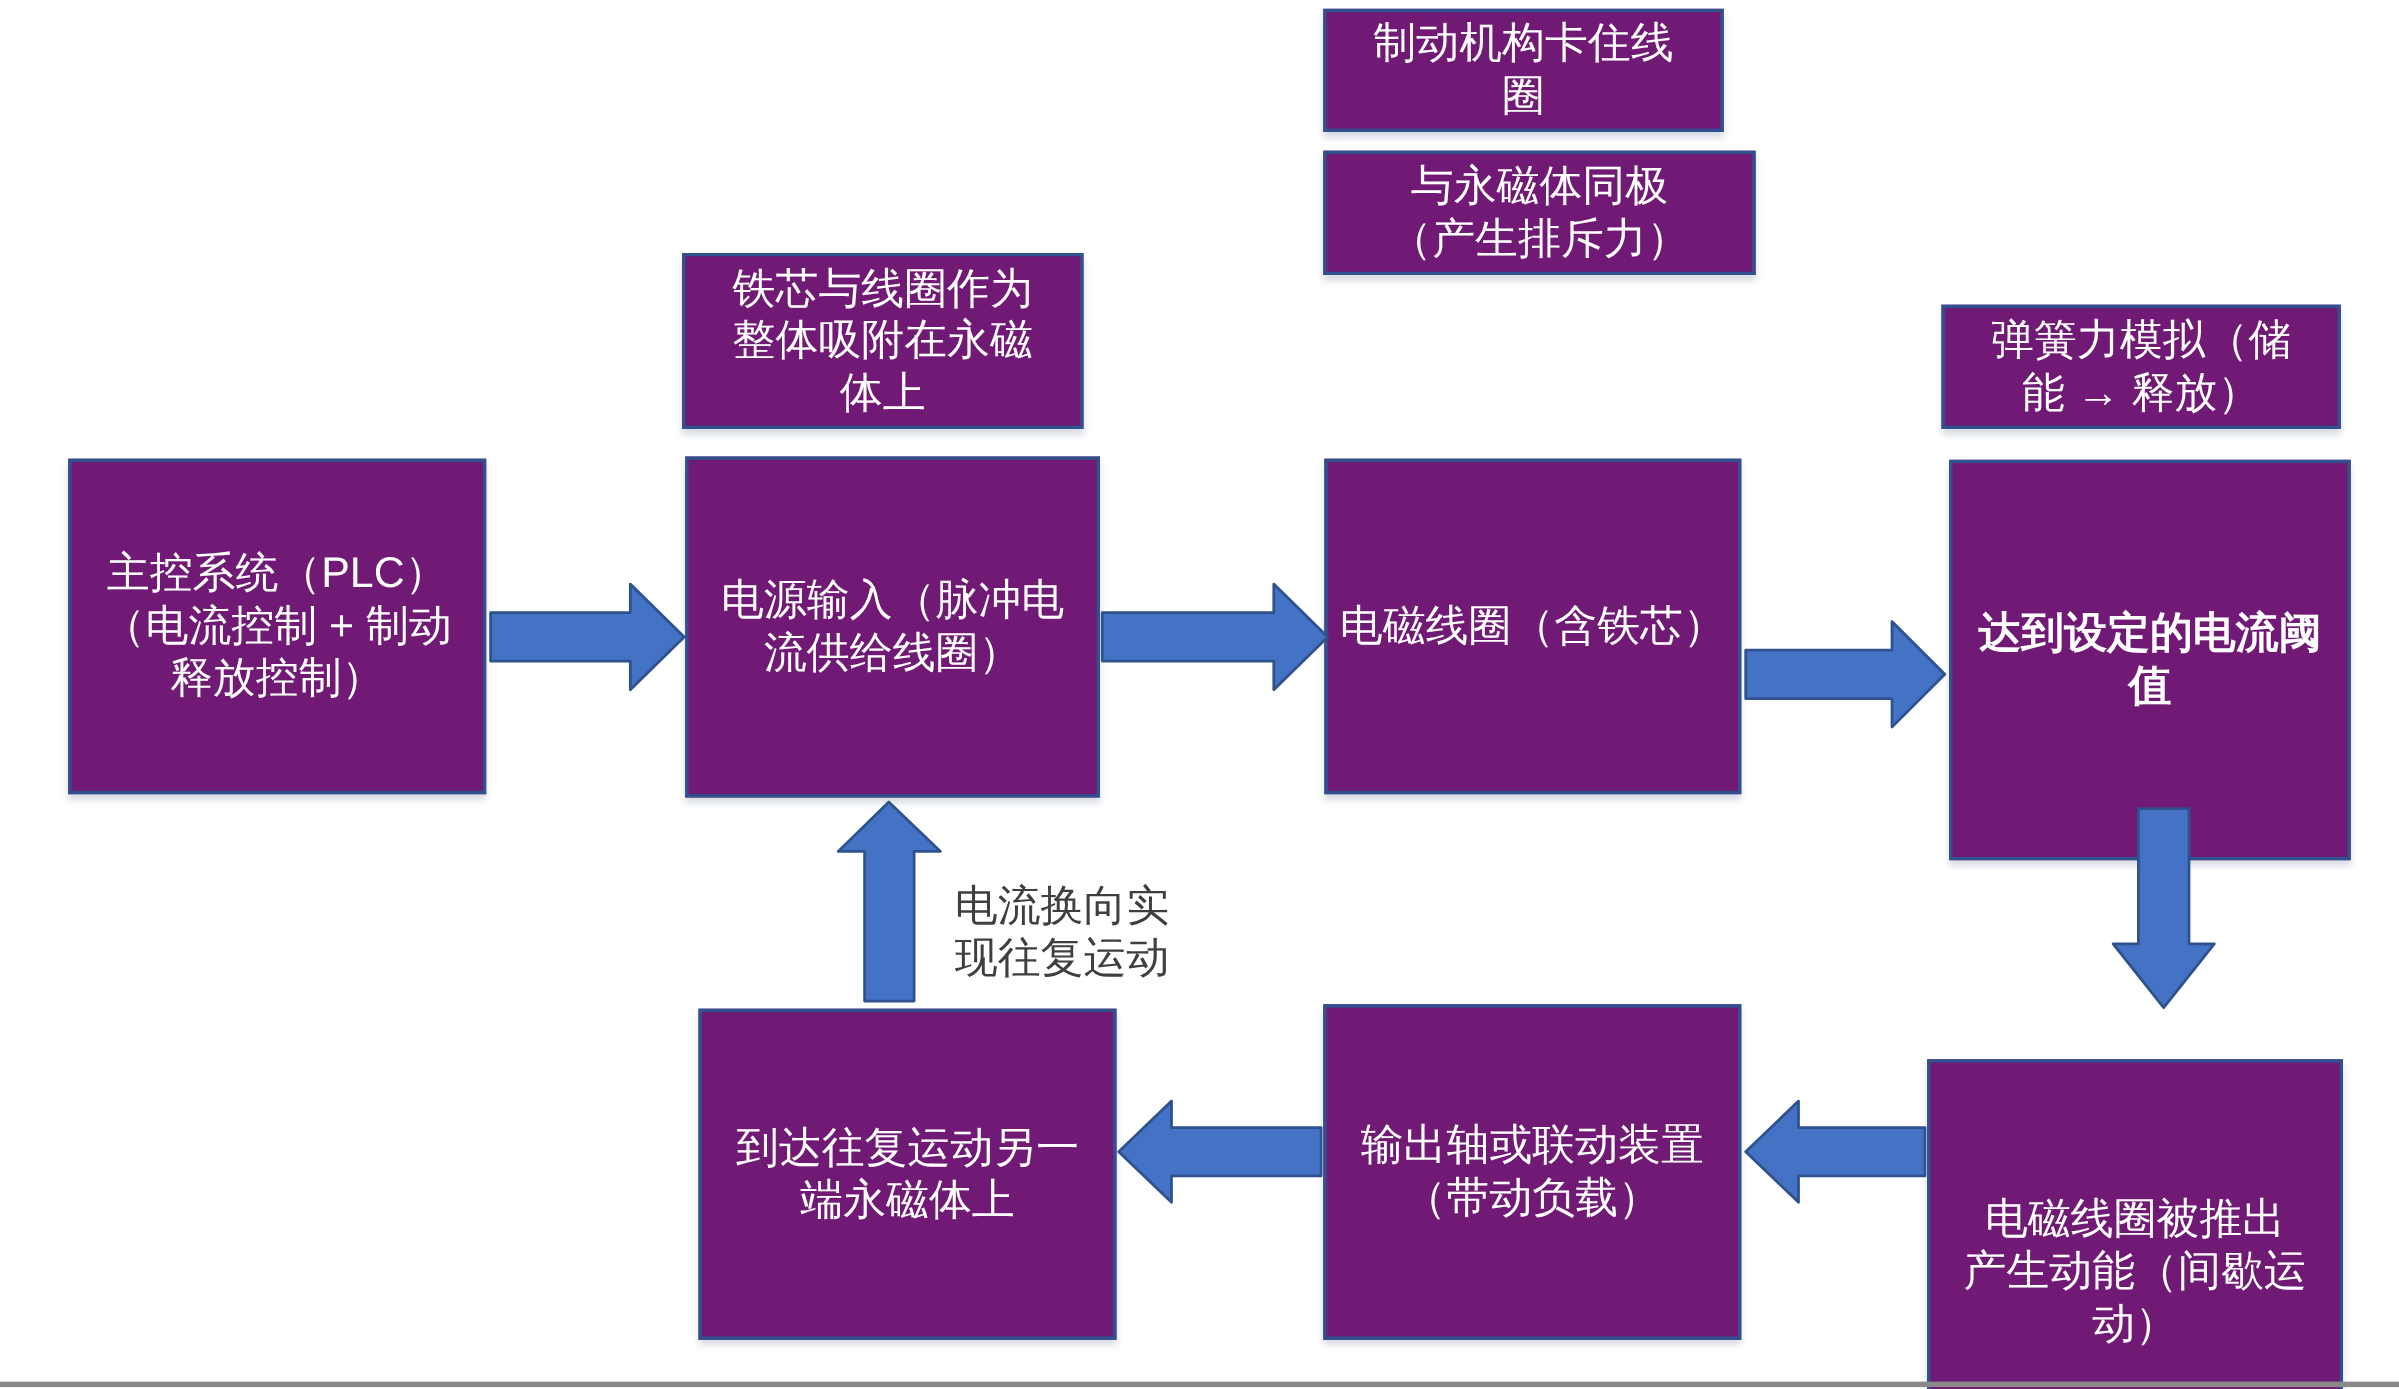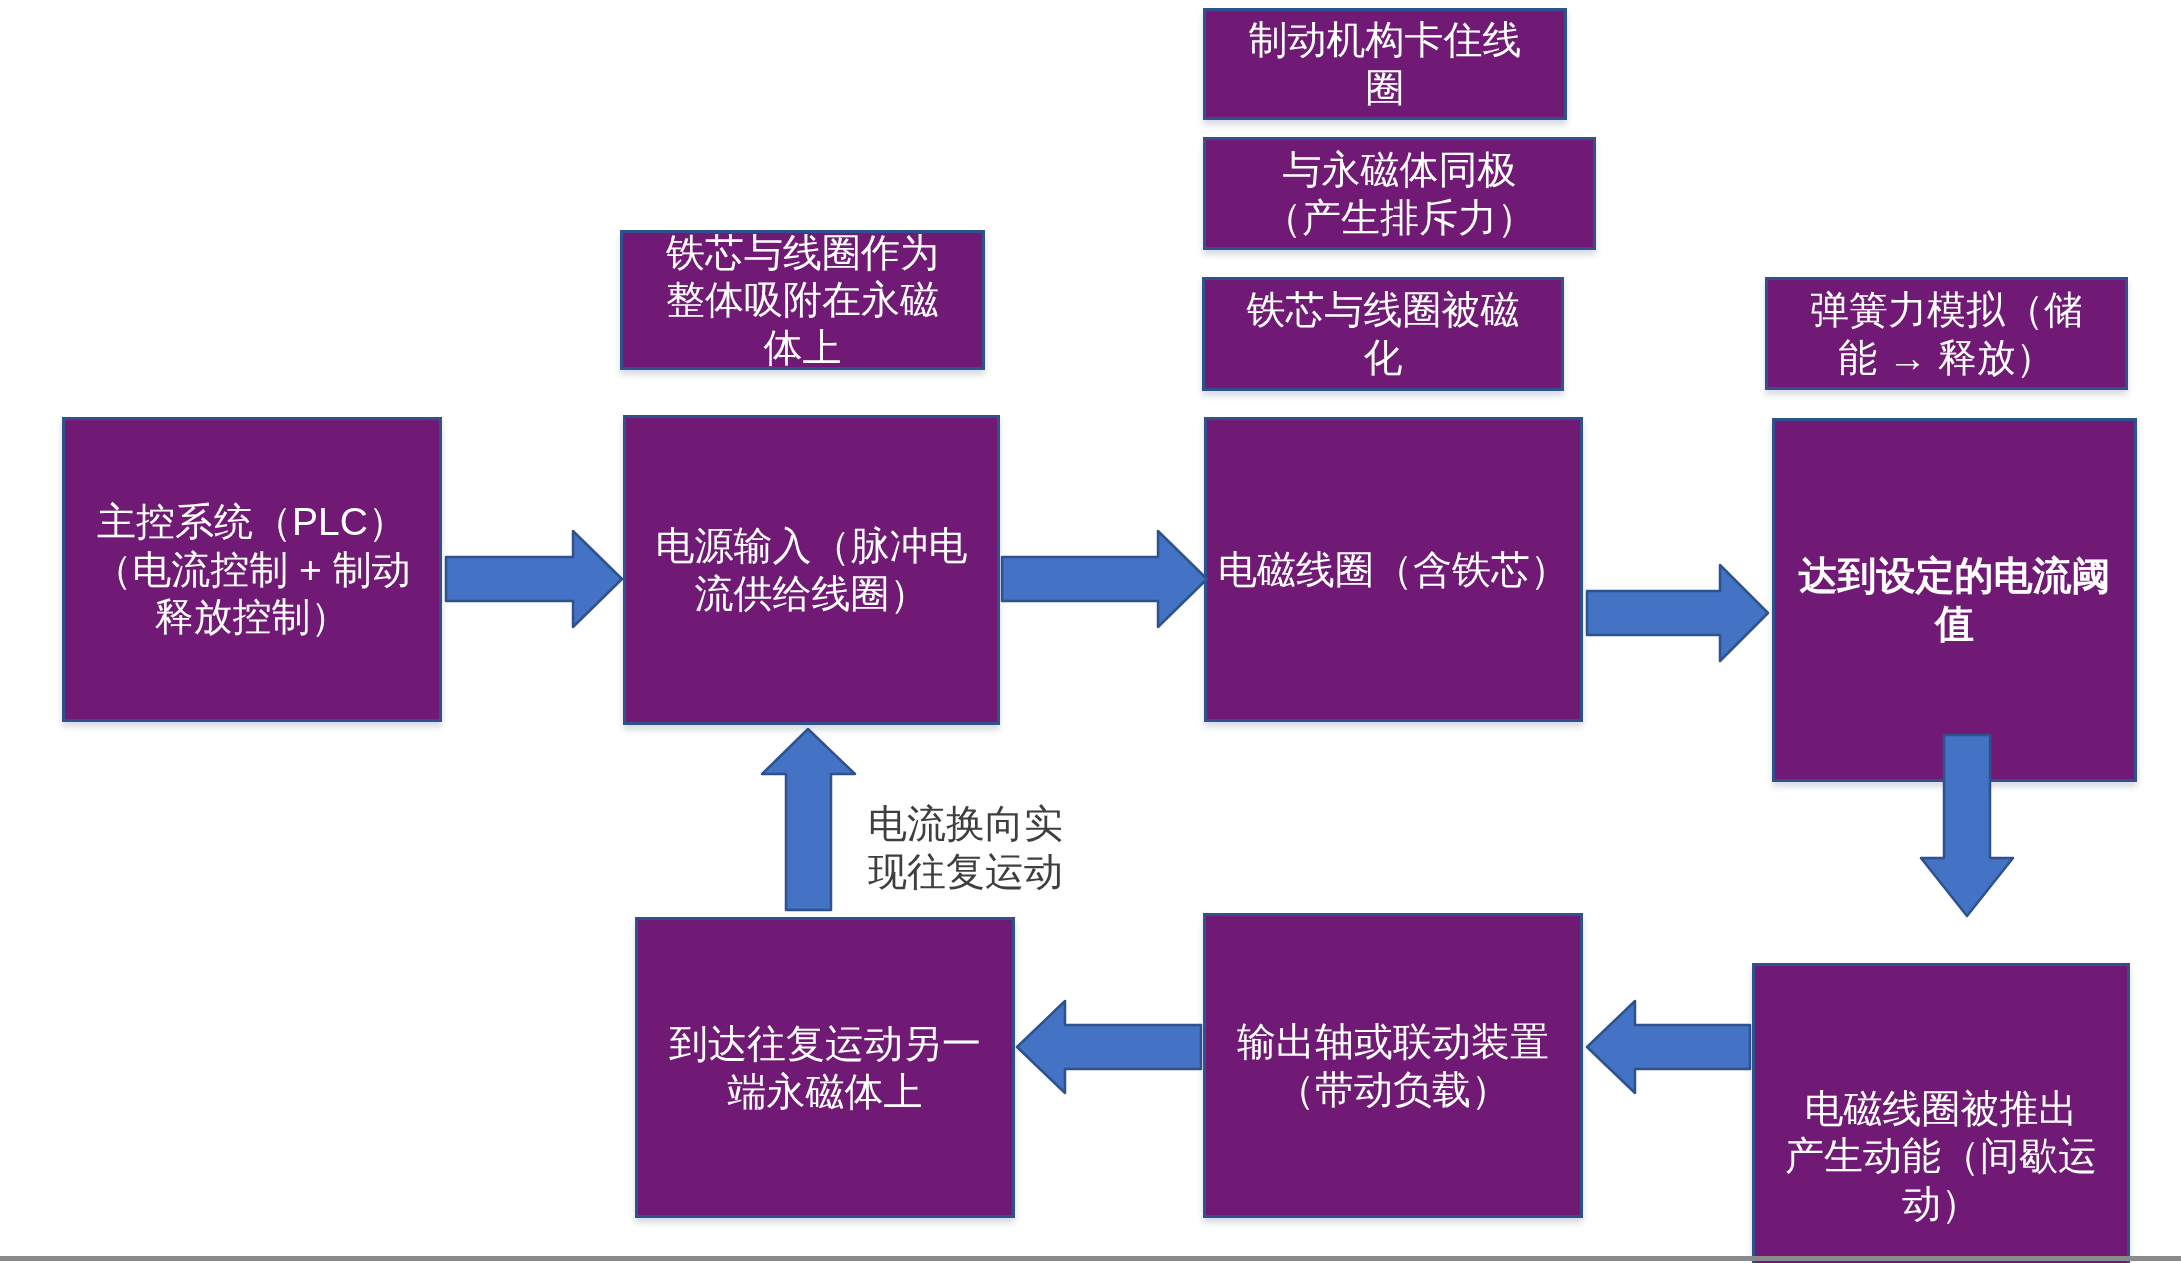--- a/index.html
+++ b/index.html
@@ -20,21 +20,21 @@
     text-align:center;
     font-size:39px;
     line-height:1.22;
     white-space:pre-line;
     box-shadow:0 5px 6px rgba(40,60,100,0.18);
   }
   
   #box-brake      {left:1203px; top:8px;   width:364px; height:112px;}
   #box-same-pole  {left:1203px; top:137px; width:393px; height:113px;}
   #box-magnetized {left:1202px; top:277px; width:362px; height:114px;}
-  #box-attached   {left:620px;  top:230px; width:365px; height:140px;}
+  #box-attached   {left:620px;  top:230px; width:365px; height:160px;}
   #box-spring     {left:1765px; top:277px; width:363px; height:113px;}
   
   #box-plc        {left:62px;   top:417px; width:380px; height:305px;}
   #box-power      {left:623px;  top:415px; width:377px; height:310px;align-items:center;}
   #box-coil       {left:1204px; top:417px; width:379px; height:305px;}
   #box-threshold  {left:1772px; top:418px; width:365px; height:364px;font-weight:bold;}
   
   #box-reach      {left:635px;  top:917px; width:380px; height:301px;}
   #box-output     {left:1203px; top:913px; width:380px; height:305px;}
   #box-pushed     {left:1752px; top:920px; width:378px; height:386px;margin-top:43px;}
@@ -67,24 +67,20 @@
 
 <div id="canvas">
 
   <div class="box" id="box-brake">
     <span>制动机构卡住线
 圈</span>
   </div>
   <div class="box" id="box-same-pole">
     <span>与永磁体同极
 （产生排斥力）</span>
-  </div>
-  <div class="box" id="box-magnetized">
-    <span>铁芯与线圈被磁
-化</span>
   </div>
   <div class="box" id="box-attached">
     <span>铁芯与线圈作为
 整体吸附在永磁
 体上</span>
   </div>
   <div class="box" id="box-spring">
     <span>弹簧力模拟（储
 能 → 释放）</span>
   </div>

